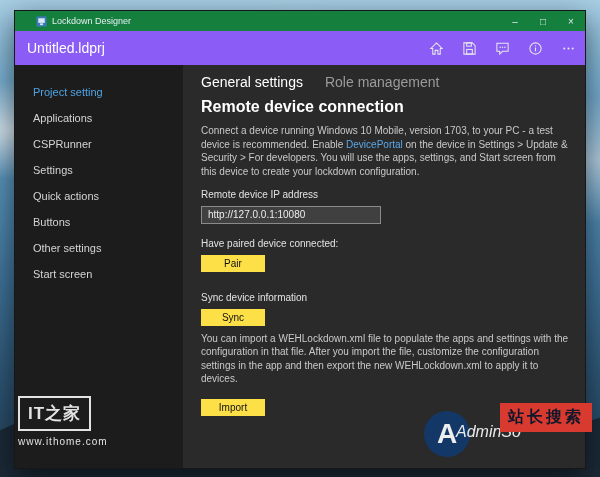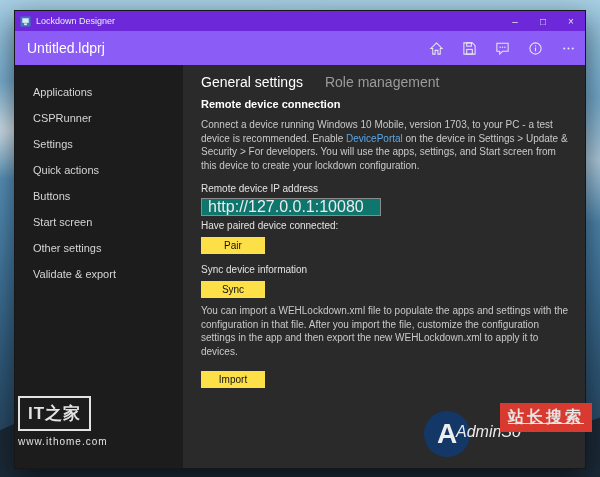--- a/index.html
+++ b/index.html
@@ -20,22 +20,22 @@
 
   
   .window {
     position:absolute; left:14px; top:10px; width:572px; height:459px;
     display:flex; flex-direction:column;
     border:1px solid rgba(0,0,0,.45);
     box-shadow:0 10px 28px rgba(0,0,0,.55);
     background:#2a2a2a;
   }
   .titlebar {
-    height:20px; background:#6d28d9; display:flex; align-items:center;
-    color:#e6edf4; font-size:9px; padding-left:5px; flex:0 0 auto;
+    height:20px; background:#15803d; display:flex; align-items:center;
+    color:#e6edf4; font-size:9px; padding-left:21px; flex:0 0 auto;
   }
   .titlebar .app-icon { width:11px; height:11px; margin-right:5px; flex:0 0 auto; }
   .titlebar .title { flex:1 1 auto; }
   .caption-btn {
     width:28px; height:20px; display:flex; align-items:center; justify-content:center;
     font-size:10px; color:#dfe7ee;
   }
   .appbar {
     height:34px; background:#8b5cf6; display:flex; align-items:center;
     padding-left:12px; flex:0 0 auto;
@@ -51,57 +51,57 @@
   .sidebar { width:168px; background:#1c1c1c; padding-top:14px; flex:0 0 auto; }
   .side-item { padding:7px 6px 7px 18px; font-size:11px; color:#d4d4d4; cursor:default; }
   .side-item.active { color:#4fa3e3; }
 
   
   .content { flex:1 1 auto; background:#2a2a2a; padding:9px 16px 0 18px; overflow:hidden; }
   .tabs { display:flex; gap:22px; margin-bottom:3px;text-align:center; }
   .tab { font-size:14px; color:#9b9b9b; }
   .tab.active { color:#ffffff; }
 
-  .section-heading { font-size:11px; font-weight:bold; color:#ffffff; margin:8px 0 8px; }
+  .section-heading { font-size:16px; font-weight:bold; color:#ffffff; margin:8px 0 8px; }
   .para { font-size:10px; line-height:1.35; color:#c9c9c9; max-width:398px; margin-bottom:11px; }
   .link { color:#5aa8e8; cursor:pointer; }
 
   .field-label { font-size:10px; color:#e2e2e2; margin:10px 0 4px; }
   .ip-input {
-    width:180px; height:18px; background:#0f766e; border:1px solid #8a8a8a;
-    color:#ececec; font-size:16px; padding:1px 6px;
+    width:180px; height:18px; background:#404040; border:1px solid #8a8a8a;
+    color:#ececec; font-size:10px; padding:1px 6px;
     font-family:"Liberation Sans","DejaVu Sans",sans-serif;
   }
   .paired-value { font-size:10px; color:#e2e2e2; margin:3px 0 6px; }
   .btn {
     display:inline-block; width:64px; background:#fde047; color:#101010;
     border:none; font-size:10px; padding:3px 0; margin-bottom:6px;
     font-family:"Liberation Sans","DejaVu Sans",sans-serif;
   }
-  .gap-lg { margin-top:4px; }
+  .gap-lg { margin-top:14px; }
   .import-heading { margin-top:20px; }
 
   
   .wm-ithome { position:absolute; left:18px; bottom:30px; color:rgba(255,255,255,.88); z-index:5; }
   .wm-ithome .logo-box {
     display:inline-block; border:2px solid rgba(255,255,255,.88);
     font-size:17px; font-weight:bold; padding:4px 8px; letter-spacing:1px;
   }
   .wm-ithome .url { font-size:10px; margin-top:5px; letter-spacing:1px; }
 
   .wm-right { position:absolute; right:8px; bottom:2px; width:178px; height:72px; z-index:5; }
   .wm-circle {
     position:absolute; left:10px; top:8px; width:46px; height:46px; border-radius:50%;
     background:#123a6e; color:#fff; display:flex; align-items:center; justify-content:center;
     font-size:28px; font-weight:bold; opacity:.92;
   }
   .wm-adminso { position:absolute; left:42px; top:20px; color:rgba(255,255,255,.9); font-size:16px; font-style:italic; }
   .wm-badge {
-    position:absolute; right:0; top:0; background:#d93a30; color:#e5e5e5;
-    font-size:16px; font-weight:bold; padding:4px 8px; letter-spacing:3px;text-decoration:underline;
+    position:absolute; right:0; top:0; background:#d93a30; color:#0f172a;
+    font-size:16px; font-weight:bold; padding:4px 8px; letter-spacing:3px;
   }
   .wm-site {
     position:absolute; left:0; bottom:0; font-size:18px; font-weight:bold; color:#1565c0;
     white-space:nowrap;
     text-shadow:-1px -1px 0 #fff, 1px -1px 0 #fff, -1px 1px 0 #fff, 1px 1px 0 #fff;
   }
 </style>
 </head>
 <body>
 
@@ -158,28 +158,28 @@
               <circle cx="8" cy="8" r="1.1" fill="#e8e8e8"></circle>
               <circle cx="12.5" cy="8" r="1.1" fill="#e8e8e8"></circle>
             </svg>
         </span>
       </div>
     </div>
 
     <div class="win-body">
 
       <div class="sidebar">
+        <div class="side-item active">Project setting</div>
         <div class="side-item">Applications</div>
         <div class="side-item">CSPRunner</div>
         <div class="side-item">Settings</div>
         <div class="side-item">Quick actions</div>
         <div class="side-item">Buttons</div>
+        <div class="side-item">Other settings</div>
         <div class="side-item">Start screen</div>
-        <div class="side-item">Other settings</div>
-        <div class="side-item">Validate &amp; export</div>
       </div>
 
       <div class="content">
 
         <div class="tabs">
           <span class="tab active">General settings</span>
           <span class="tab">Role management</span>
         </div>
 
         <div class="section-heading">Remote device connection</div>

